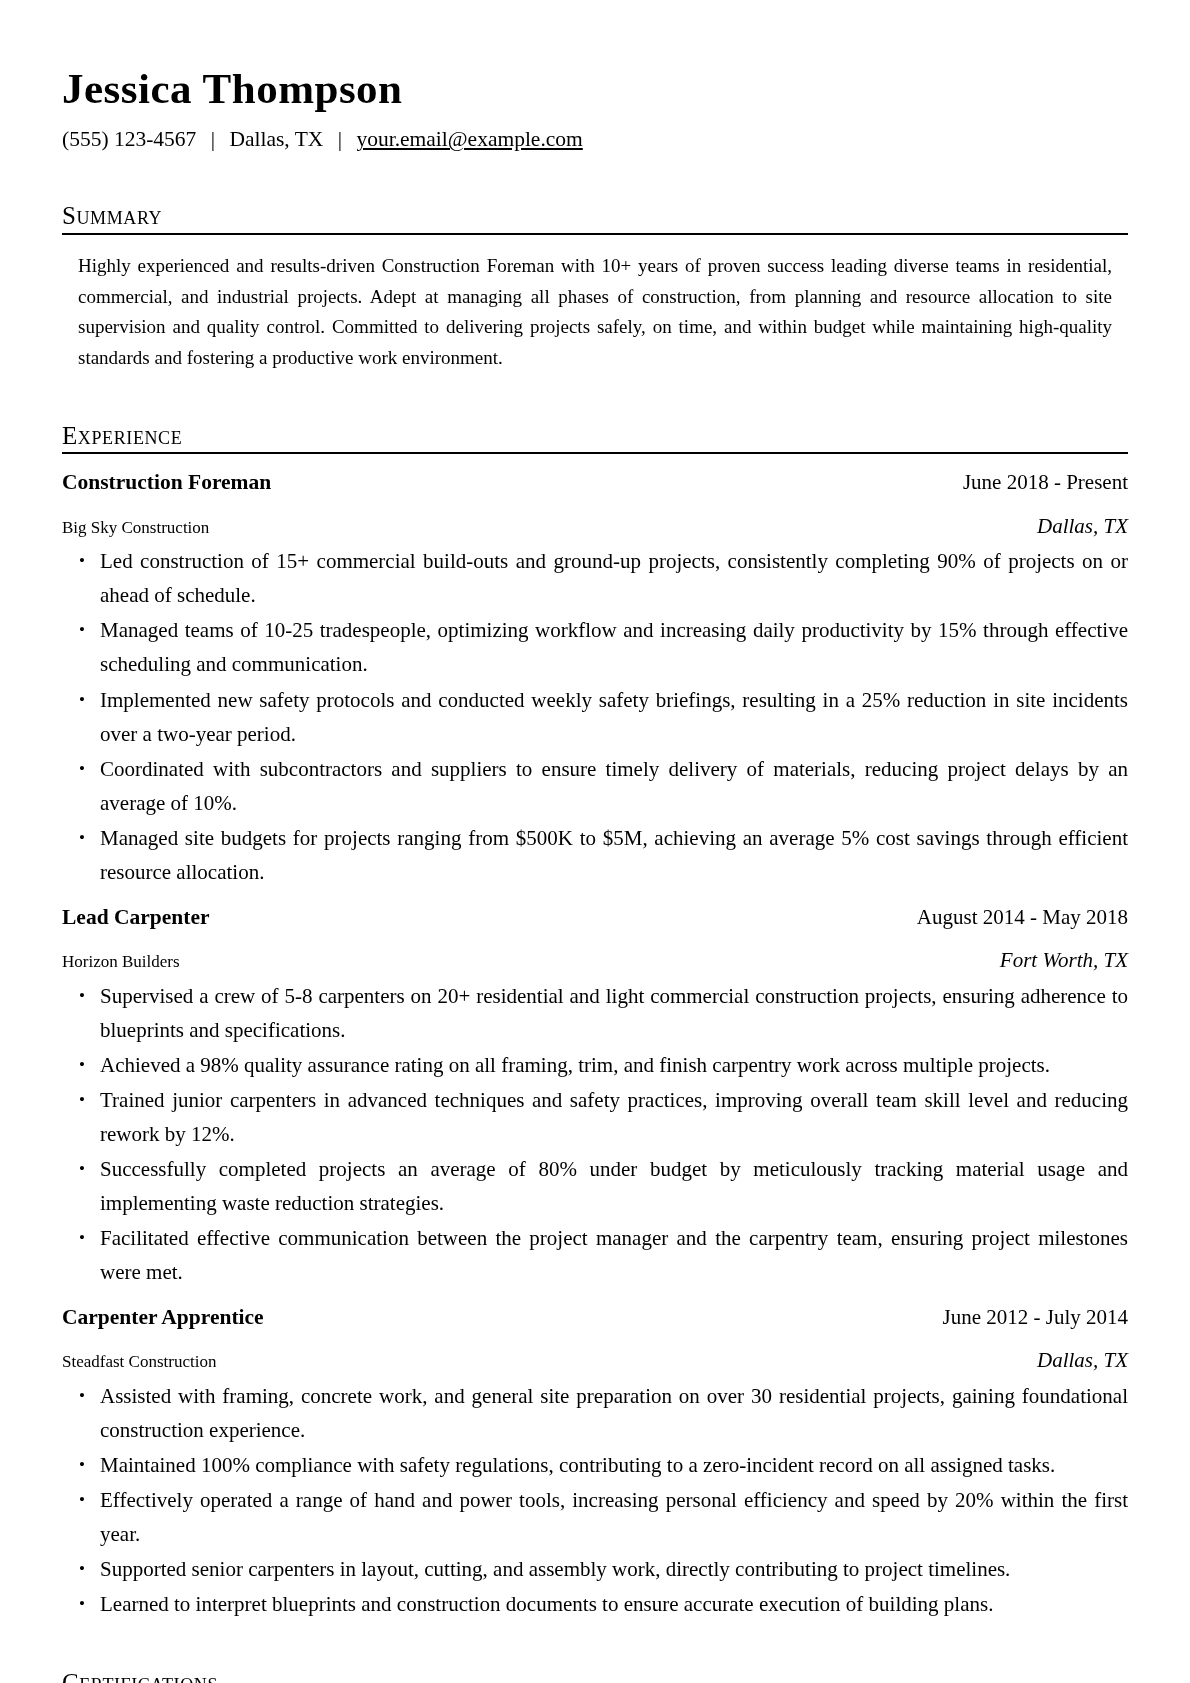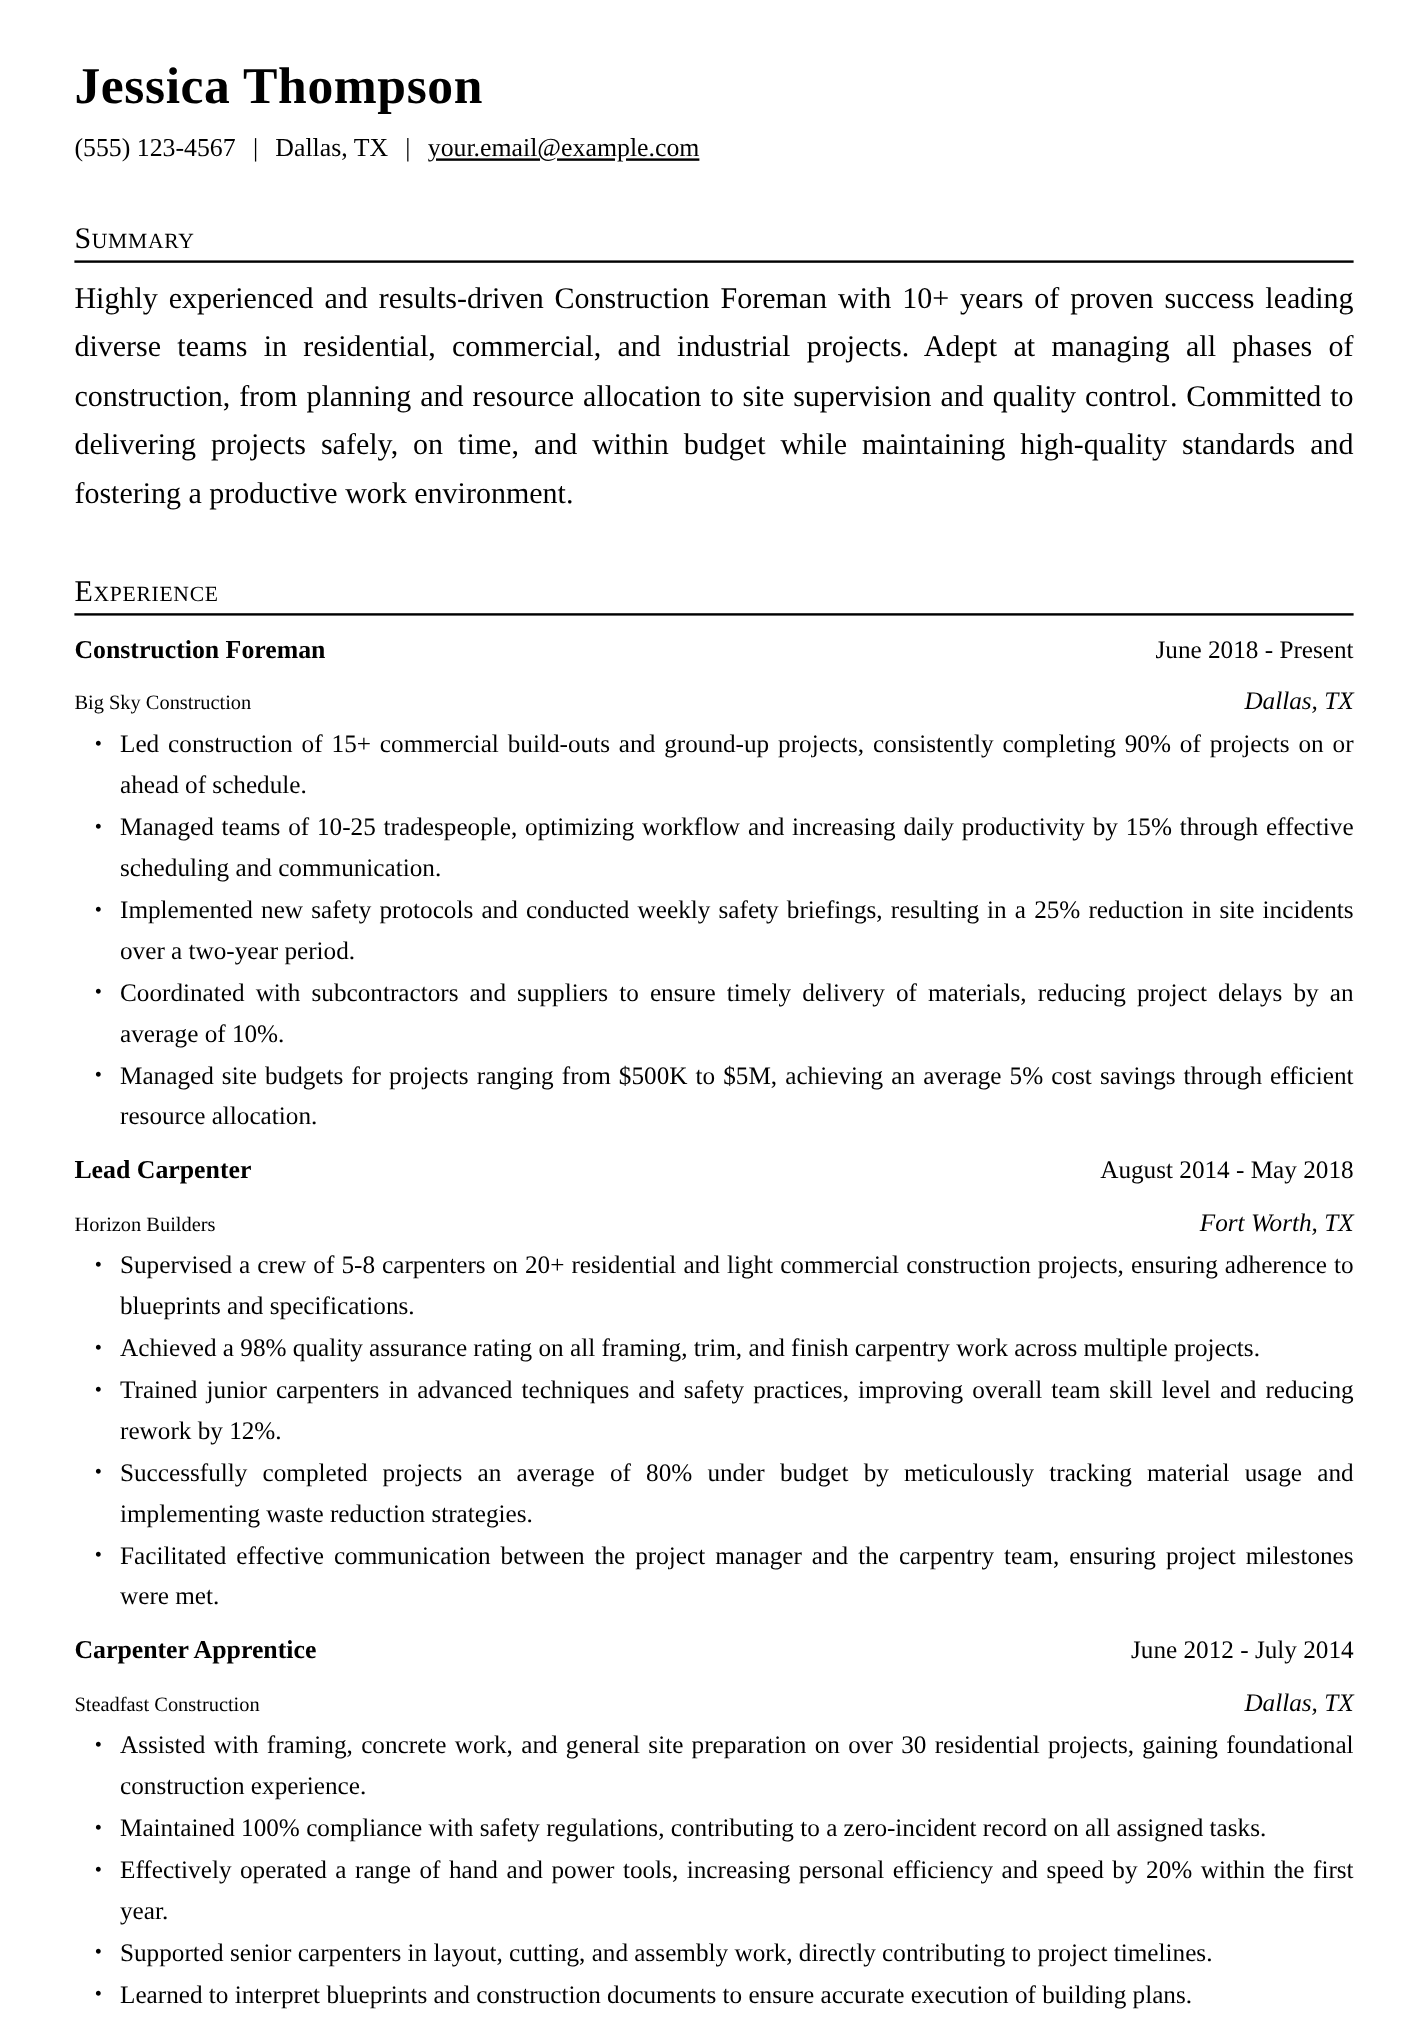--- a/index.html
+++ b/index.html
@@ -20,21 +20,21 @@
     padding: 40px 62px 0 62px;
     overflow: hidden;
   }
 
   
   .name {
     font-size: 43px;
     font-weight: 700;
     letter-spacing: 0.5px;
     line-height: 1.15;
-    margin: 8px 0 0 0;
+    margin: 24px 0 0 0;
     white-space: nowrap;
   }
   .contact-line {
     font-size: 21.5px;
     line-height: 1.3;
     margin-top: 13px;
     white-space: nowrap;
   }
   .contact-sep {
     display: inline-block;
@@ -58,26 +58,26 @@
     padding-bottom: 3px;
     margin-top: 48px;
   }
   .rule {
     border-bottom: 2.1px solid #000;
     margin-bottom: 11px;
   }
 
   
   .summary-text {
-    font-size: 25px;
+    font-size: 19px;
     line-height: 1.62;
     text-align: justify;
     text-justify: inter-word;
     hyphens: auto;
-    margin: 0;
+    margin: 16px;
   }
 
   
   .entry {
     margin-top: 11px;
   }
   .entry:first-of-type {
     margin-top: 4px;
   }
   .entry-row {

